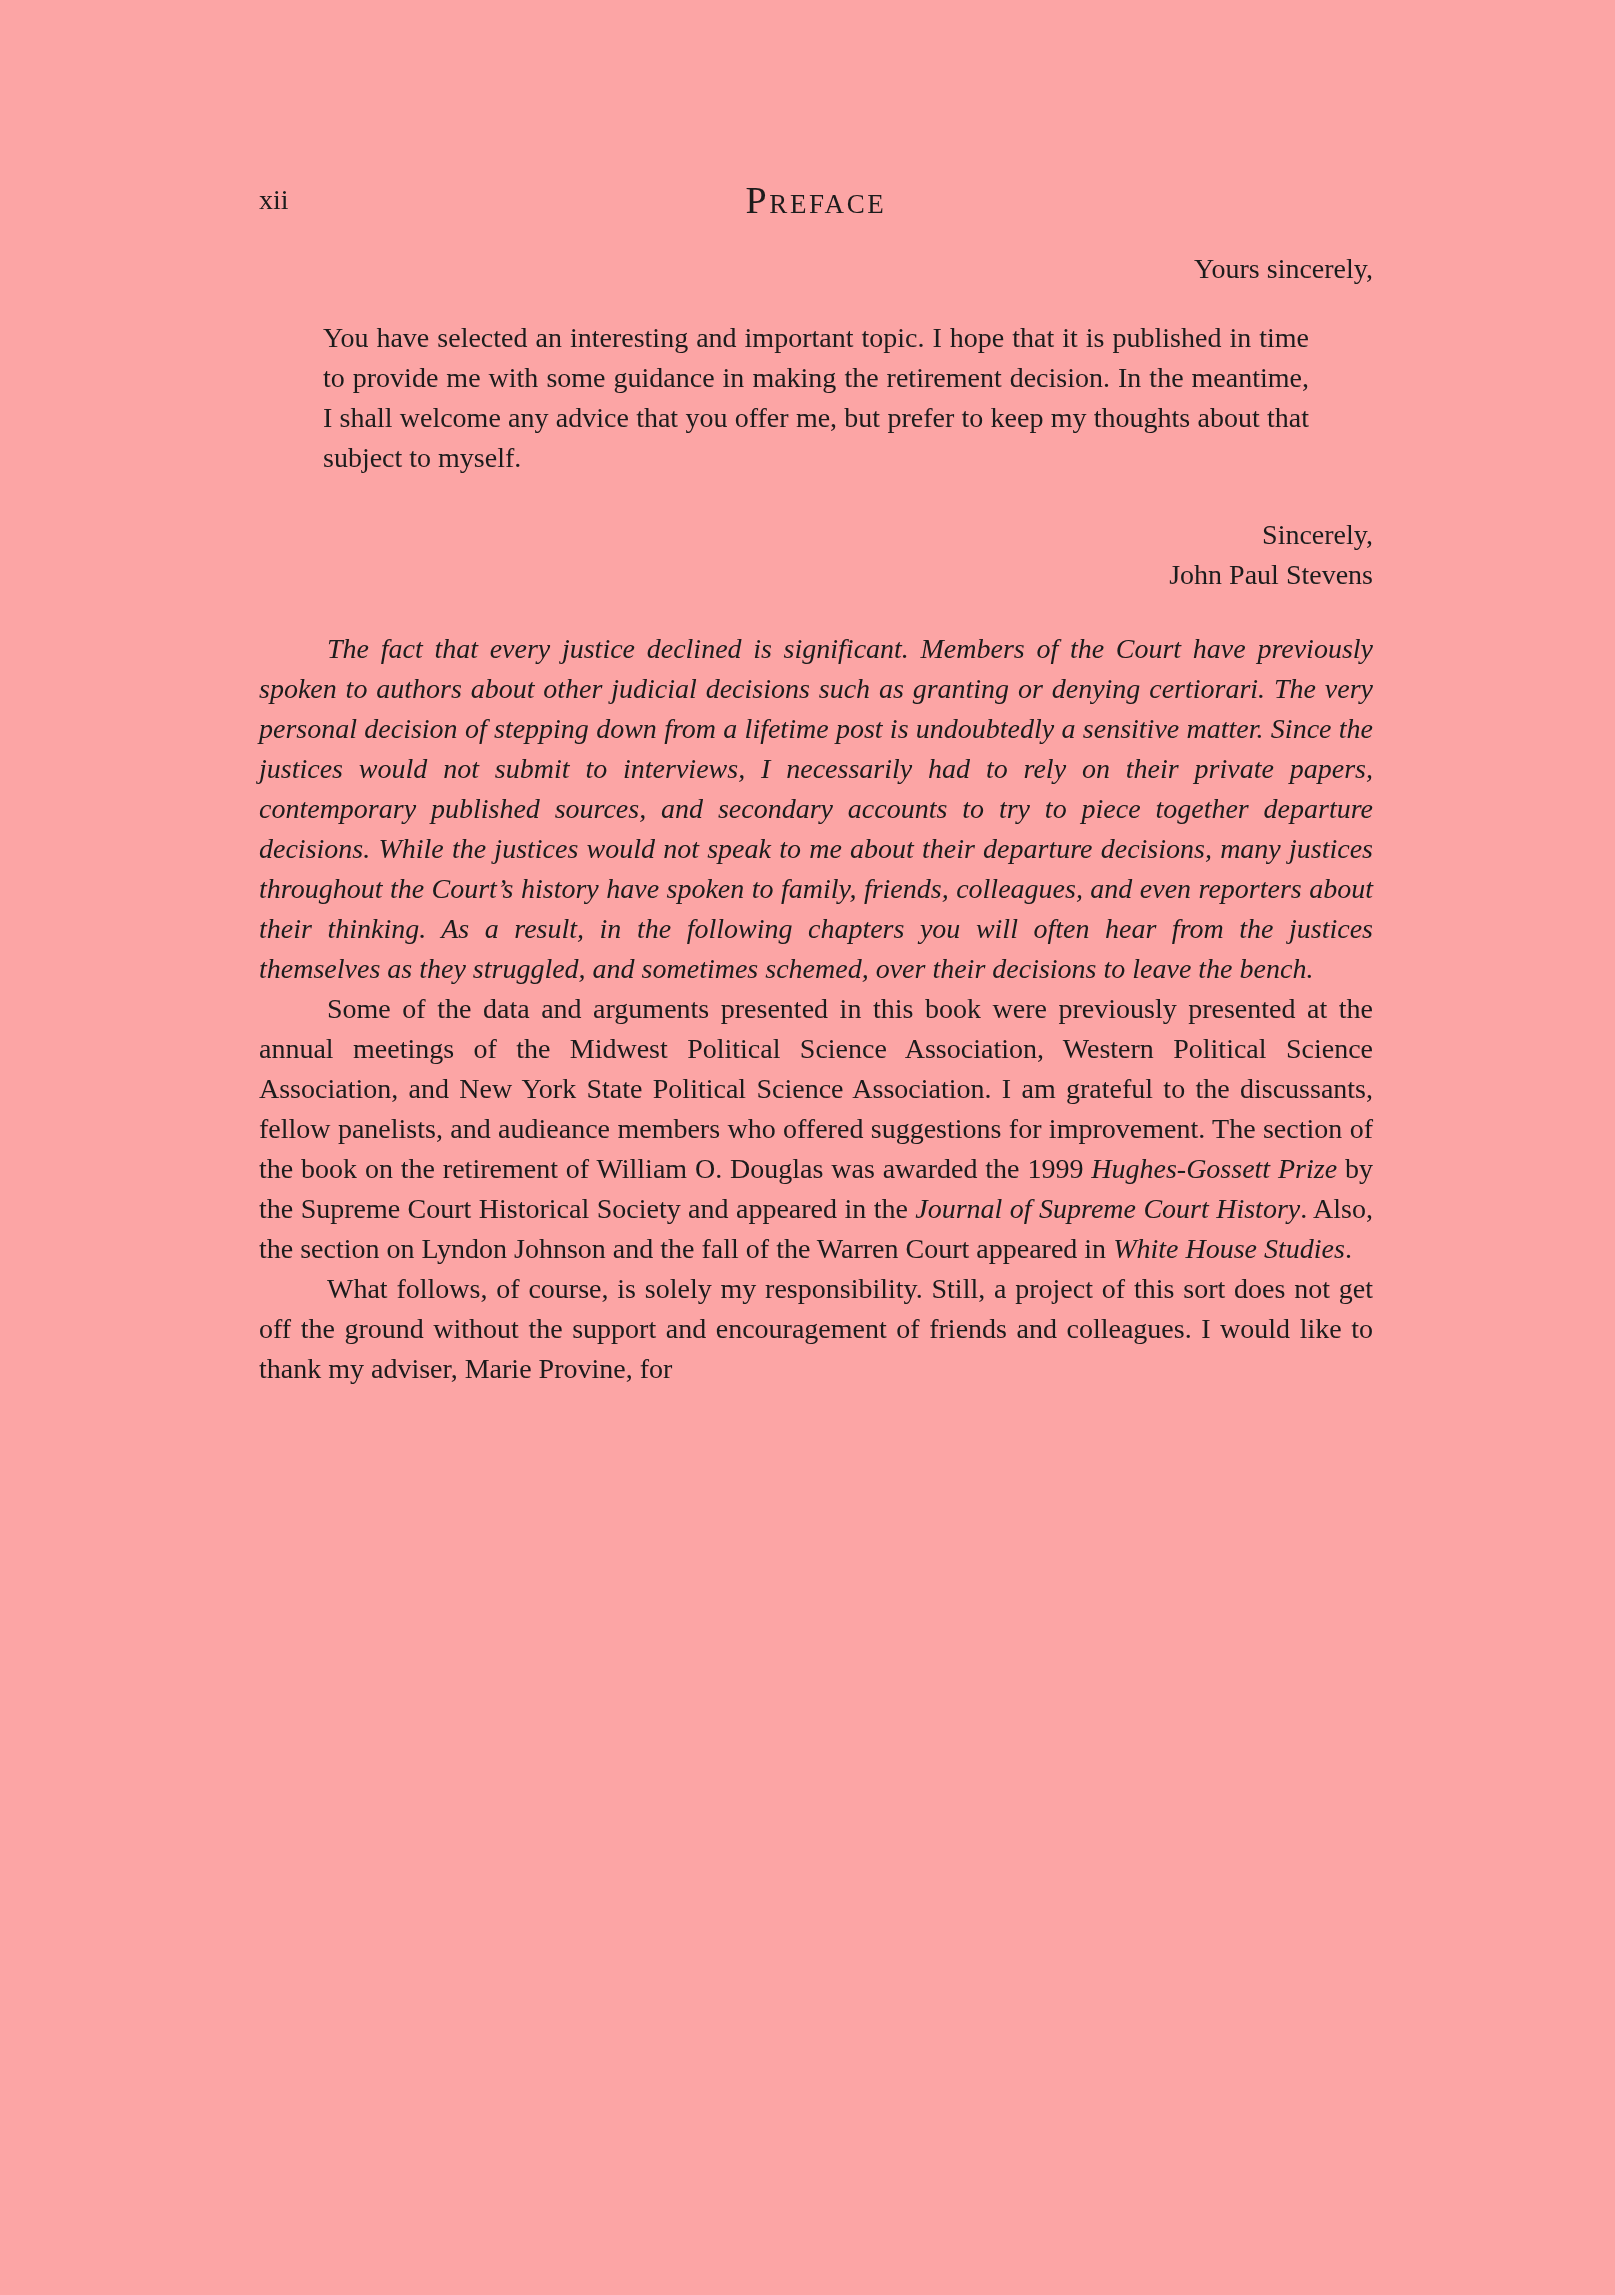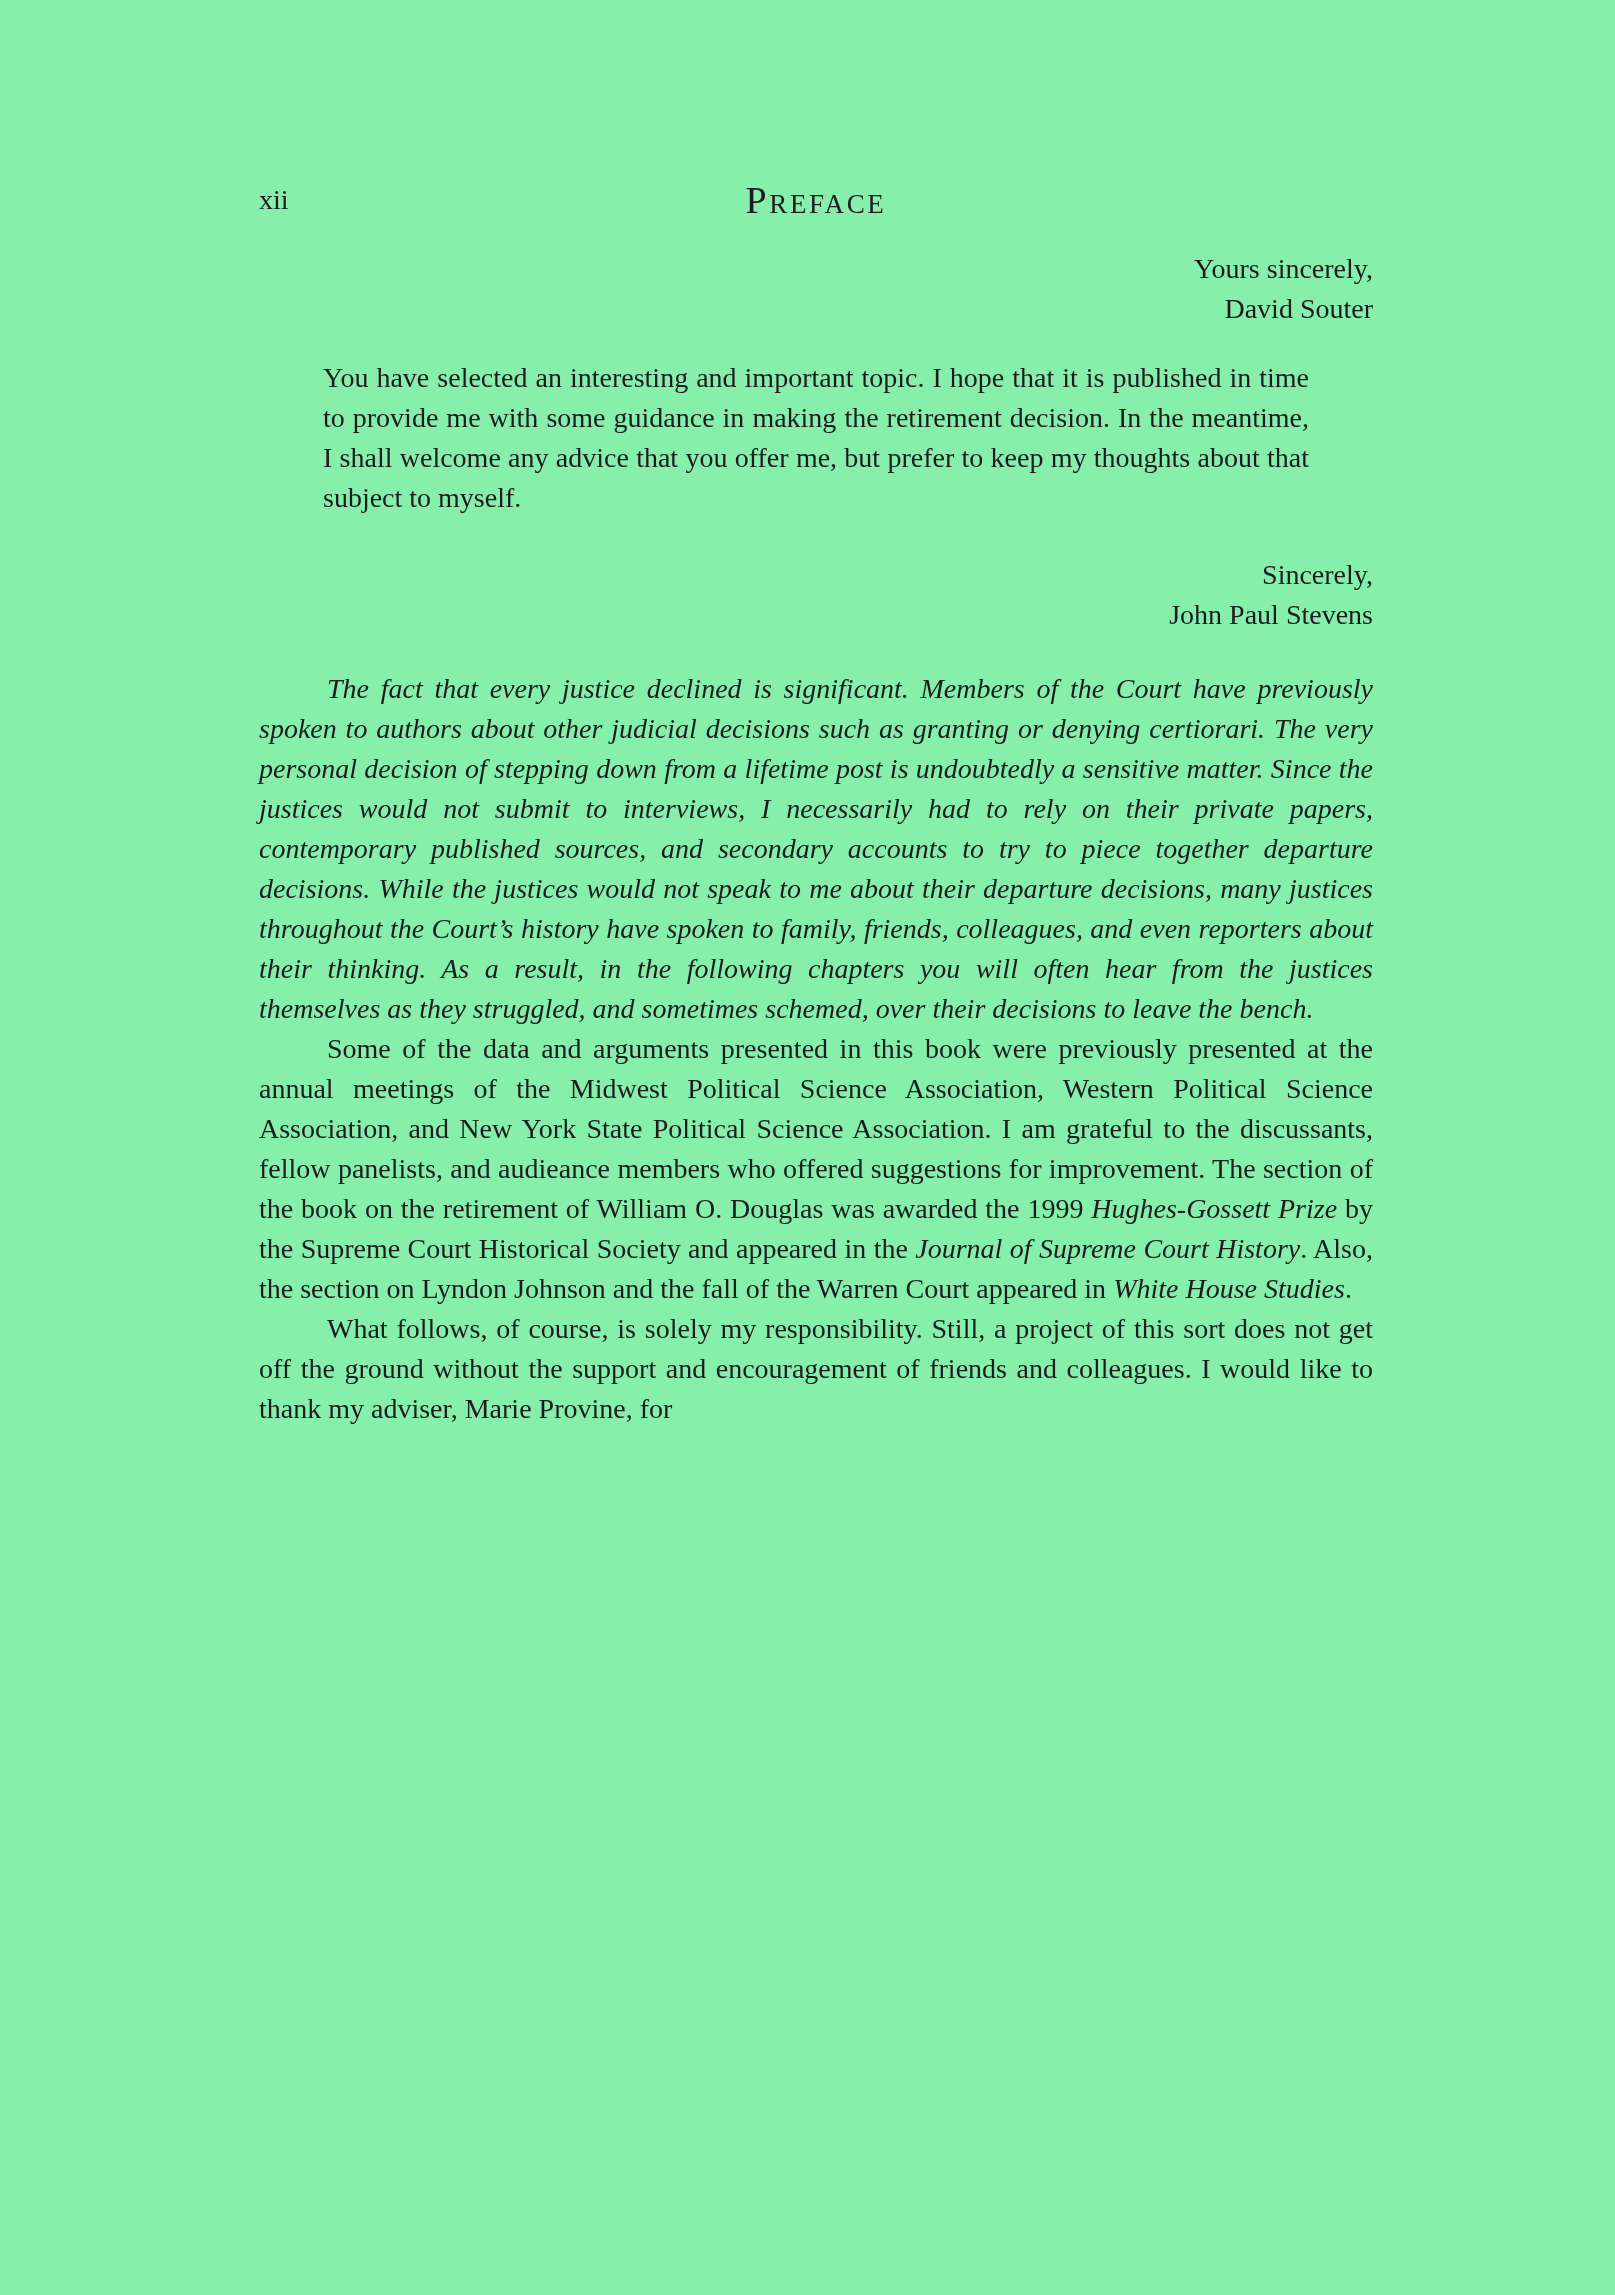--- a/index.html
+++ b/index.html
@@ -1,20 +1,20 @@
 <!DOCTYPE html>
 <html lang="en" style="font-size:13.6px"><head>
 <meta charset="utf-8">
 <style>
   html, body { margin: 0; padding: 0; background: #ffffff; }
   .page {
     position: relative;
     width: 1615px;
     height: 2295px;
-    background: #86efac;
+    background: #fca5a5;
     overflow: hidden;
     font-family: "Liberation Serif", "DejaVu Serif", serif;
     color: #1c1c1c;
   }
   .content {
     position: absolute;
     left: 259px;
     top: 180px;
     width: 1114px;
     font-size: 28px;
@@ -65,21 +65,20 @@
   <div class="content">
 
     <div class="running-head">
       <span class="folio">xii</span>
       <span class="head-title">Preface</span>
     </div>
 
 
     <div class="signature sig-first">
       <div>Yours sincerely,</div>
-      <div>David Souter</div>
     </div>
 
 
     <div class="blockquote bq-second">You have selected an interesting and important topic. I hope that it is published in time to provide me with some guidance in making the retirement decision. In the meantime, I shall welcome any advice that you offer me, but prefer to keep my thoughts about that subject to myself.</div>
 
     <div class="signature sig-second">
       <div>Sincerely,</div>
       <div>John Paul Stevens</div>
     </div>
 

